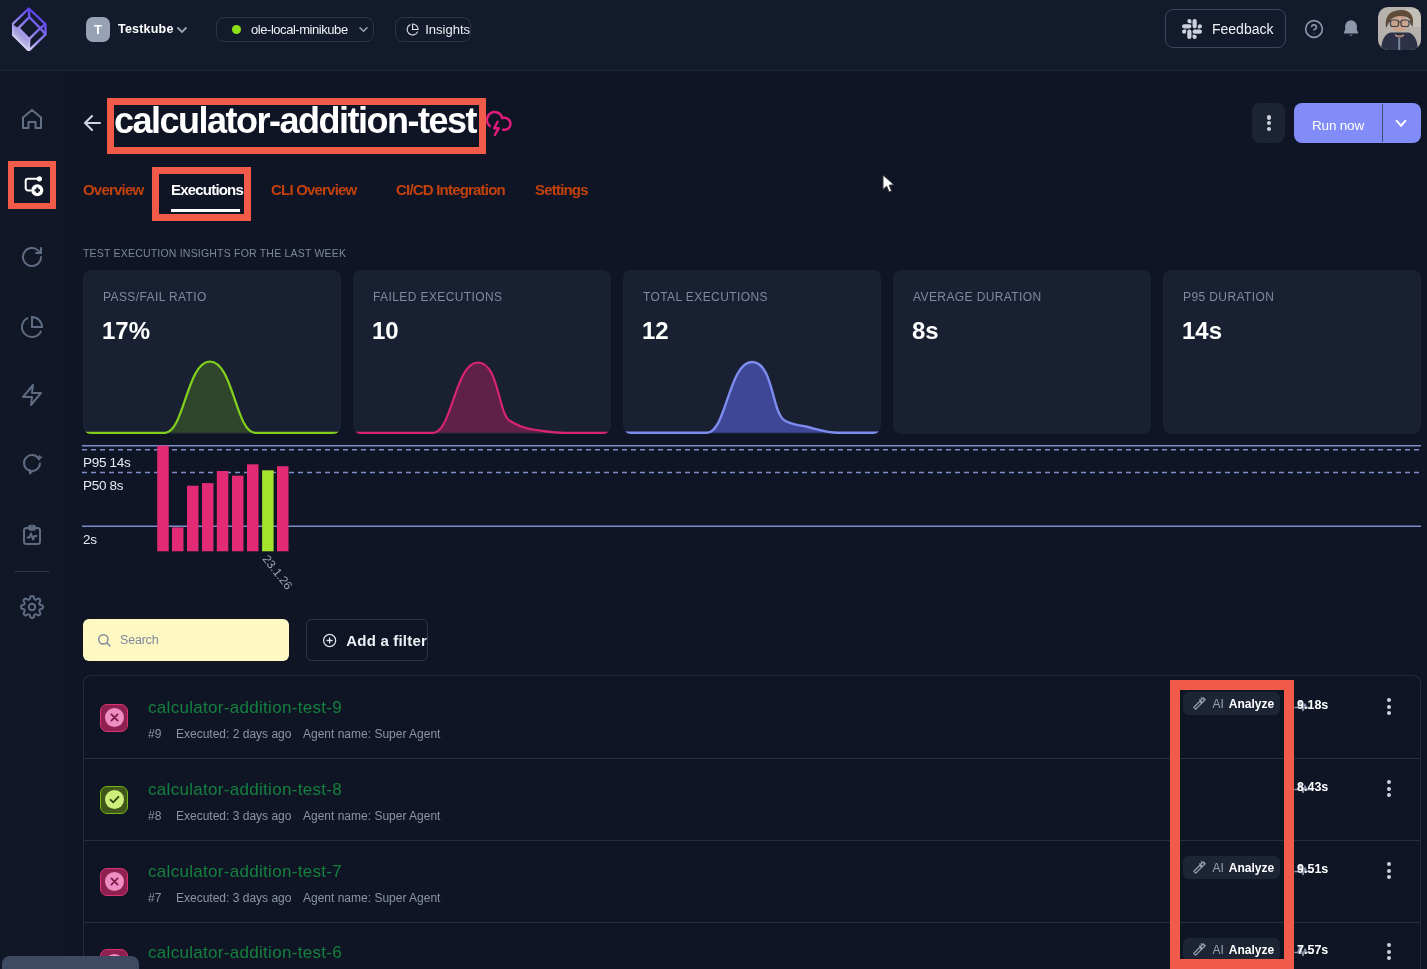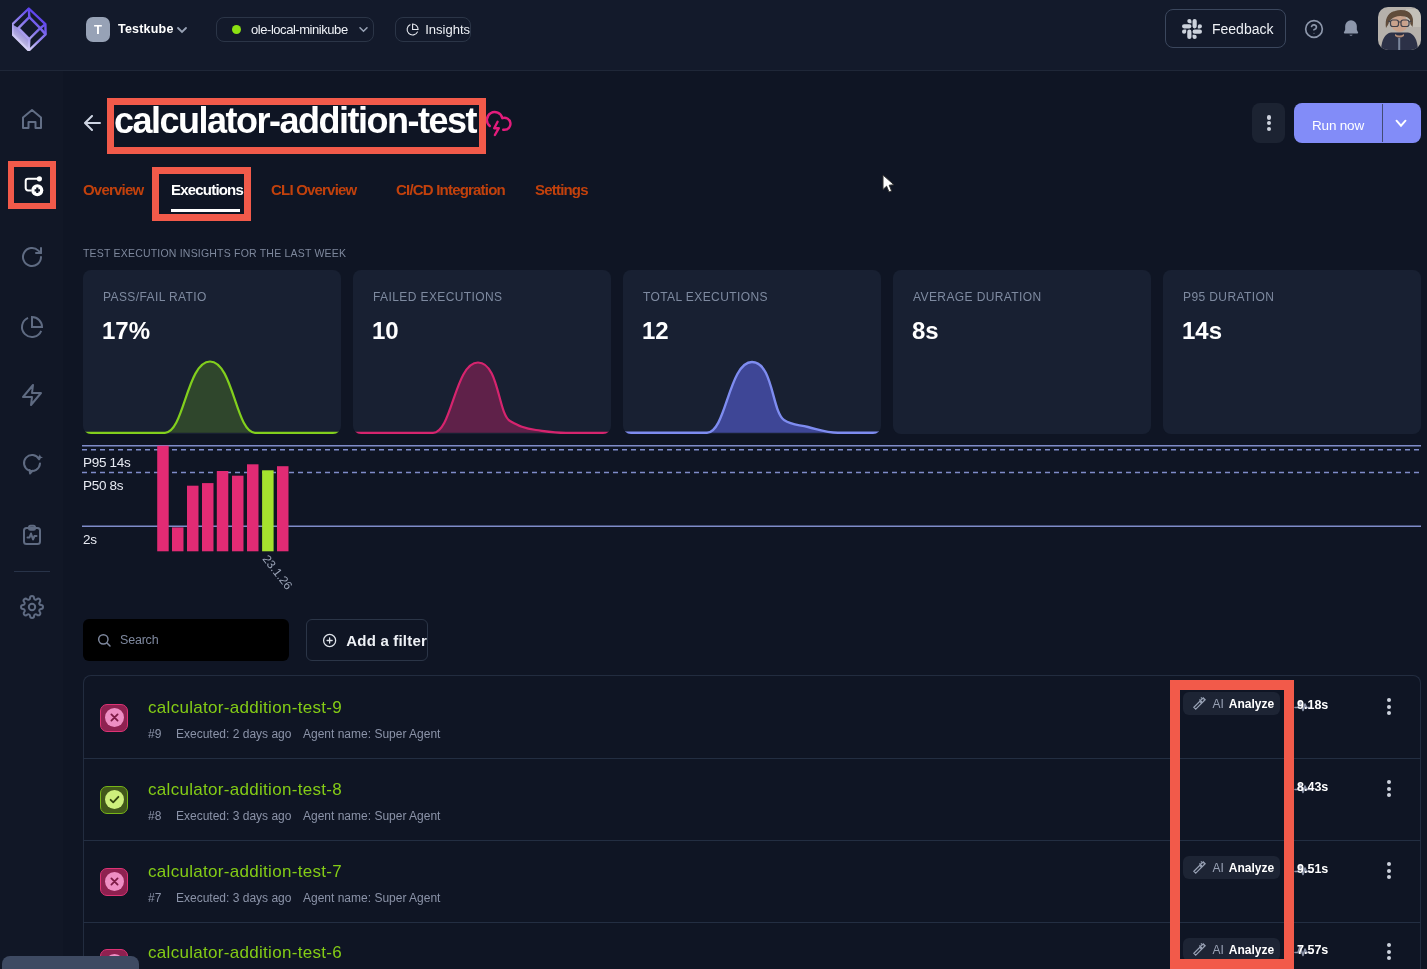--- a/index.html
+++ b/index.html
@@ -9,21 +9,21 @@
 #topbar { position:absolute; left:0; top:0; width:1427px; height:71px; background:#131a2b; border-bottom:1px solid #1f2738; }
 #sidebar { position:absolute; left:0; top:71px; width:63px; height:898px; background:#111726; }
 .pill { position:absolute; border:1px solid #2b3547; border-radius:8px; display:flex; align-items:center; color:#eef1f6; font-size:15px; font-weight:400; }
 .sideicon { position:absolute; left:20px; width:24px; height:24px; color:#5f6b82; }
 .redbox { position:absolute; border:7px solid #f25a4a; }
 .tab { position:absolute; top:180.5px; font-size:15px; font-weight:700; letter-spacing:-0.8px; color:#c2410c; line-height:17px; }
 .card { position:absolute; top:270px; width:258px; height:164px; background:#182032; border-radius:8px; overflow:hidden; }
 .lbl { position:absolute; left:20px; font-size:12px; font-weight:400; letter-spacing:.4px; color:#7e8aa0; }
 .val { position:absolute; left:19px; font-size:24px; font-weight:700; color:#fff; }
 .rowline { position:absolute; left:83px; width:1338px; border-top:1px solid #232e42; }
-.row-title { position:absolute; left:148px; font-size:17px; font-weight:400; letter-spacing:0.3px; color:#84cc16; line-height:19px; }
+.row-title { position:absolute; left:148px; font-size:17px; font-weight:400; letter-spacing:0.3px; color:#15803d; line-height:19px; }
 .row-meta { position:absolute; font-size:12px; color:#8b93a8; line-height:14px; }
 .stat { position:absolute; left:100px; width:28px; height:28px; border-radius:7px; display:flex; align-items:center; justify-content:center; }
 .stat-f { background:#8e2150; border:1.5px solid #dd3374; }
 .stat-p { background:#41571a; border:1.5px solid #76b517; }
 .aipill { position:absolute; left:1182.5px; width:97px; height:23px; background:#1d2434; border-radius:6px; display:flex; align-items:center; font-size:12px; }
 .dur { position:absolute; width:60px; font-size:12.5px; font-weight:700; color:#fff; line-height:15px; }
 .kebab3 { position:absolute; left:1386px; width:5px; }
 .kebab3 span { position:absolute; left:0.8px; width:4.2px; height:4.2px; border-radius:50%; background:#cdd2dd; }
 .wave { position:absolute; left:1294px; width:18px; height:14px; color:#8b93a8; }
 </style>
@@ -219,21 +219,21 @@
       <rect x="247.0" y="24.3" width="11.5" height="87.0"></rect>
       <rect x="262.1" y="30.3" width="11.5" height="81.0" fill="#a5e22e"></rect>
       <rect x="277.0" y="26.2" width="11.5" height="85.1"></rect>
     </g>
     <text x="83" y="26.5" fill="#e7eaf2" font-size="13.5" letter-spacing="-0.3">P95 14s</text>
     <text x="83" y="50" fill="#e7eaf2" font-size="13.5" letter-spacing="-0.3">P50 8s</text>
     <text x="83" y="103.5" fill="#e7eaf2" font-size="13.5" letter-spacing="-0.3">2s</text>
     <text x="262" y="119" fill="#99a2b5" font-size="12" transform="rotate(52 262 119)">23.1.26</text>
   </svg>
 
-  <div class="abs" style="left:83px;top:619px;width:206px;height:42px;background:#000000;border-radius:6px;display:flex;align-items:center;padding-left:13px">
+  <div class="abs" style="left:83px;top:619px;width:206px;height:42px;background:#fef9c3;border-radius:6px;display:flex;align-items:center;padding-left:13px">
     <svg width="16" height="16" viewBox="0 0 24 24" fill="none" stroke="#7e889e" stroke-width="2.2">
         <circle cx="11" cy="11" r="7"></circle>
         <path d="M16.5 16.5 21 21" stroke-linecap="round"></path>
       </svg>
     <span style="margin-left:8px;font-size:12.5px;letter-spacing:-0.2px;color:#7e889e">Search</span>
   </div>
   <div class="abs" style="left:306px;top:619px;width:122px;height:42px;border:1px solid #2b3547;border-radius:6px;display:flex;align-items:center;padding-left:15px;white-space:nowrap">
     <svg width="17" height="17" viewBox="0 0 24 24" fill="none" stroke="#dfe3ea" stroke-width="2">
         <circle cx="12" cy="12" r="9.5"></circle>
         <path d="M12 8v8M8 12h8" stroke-linecap="round"></path>

